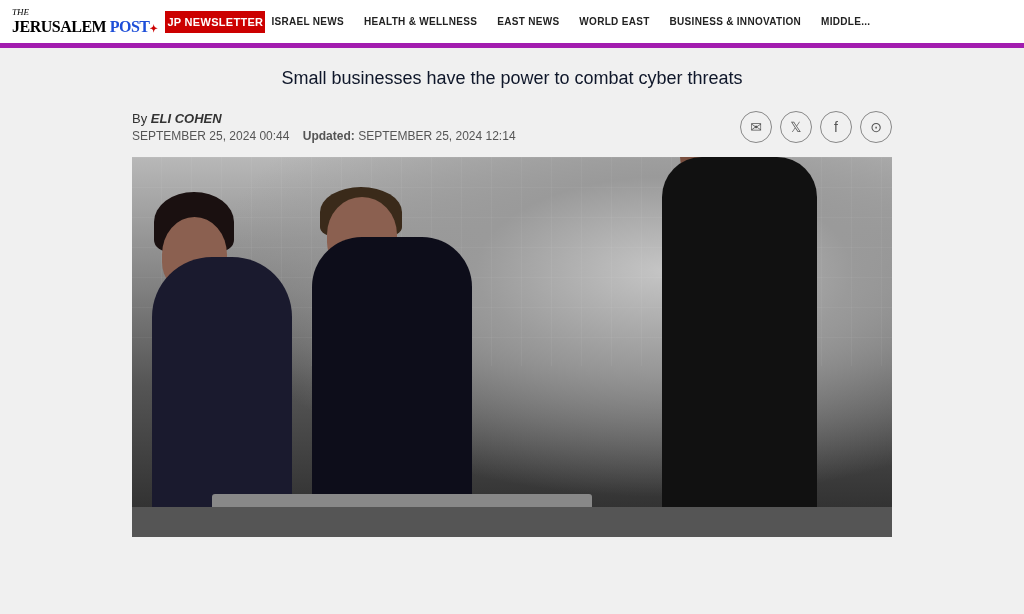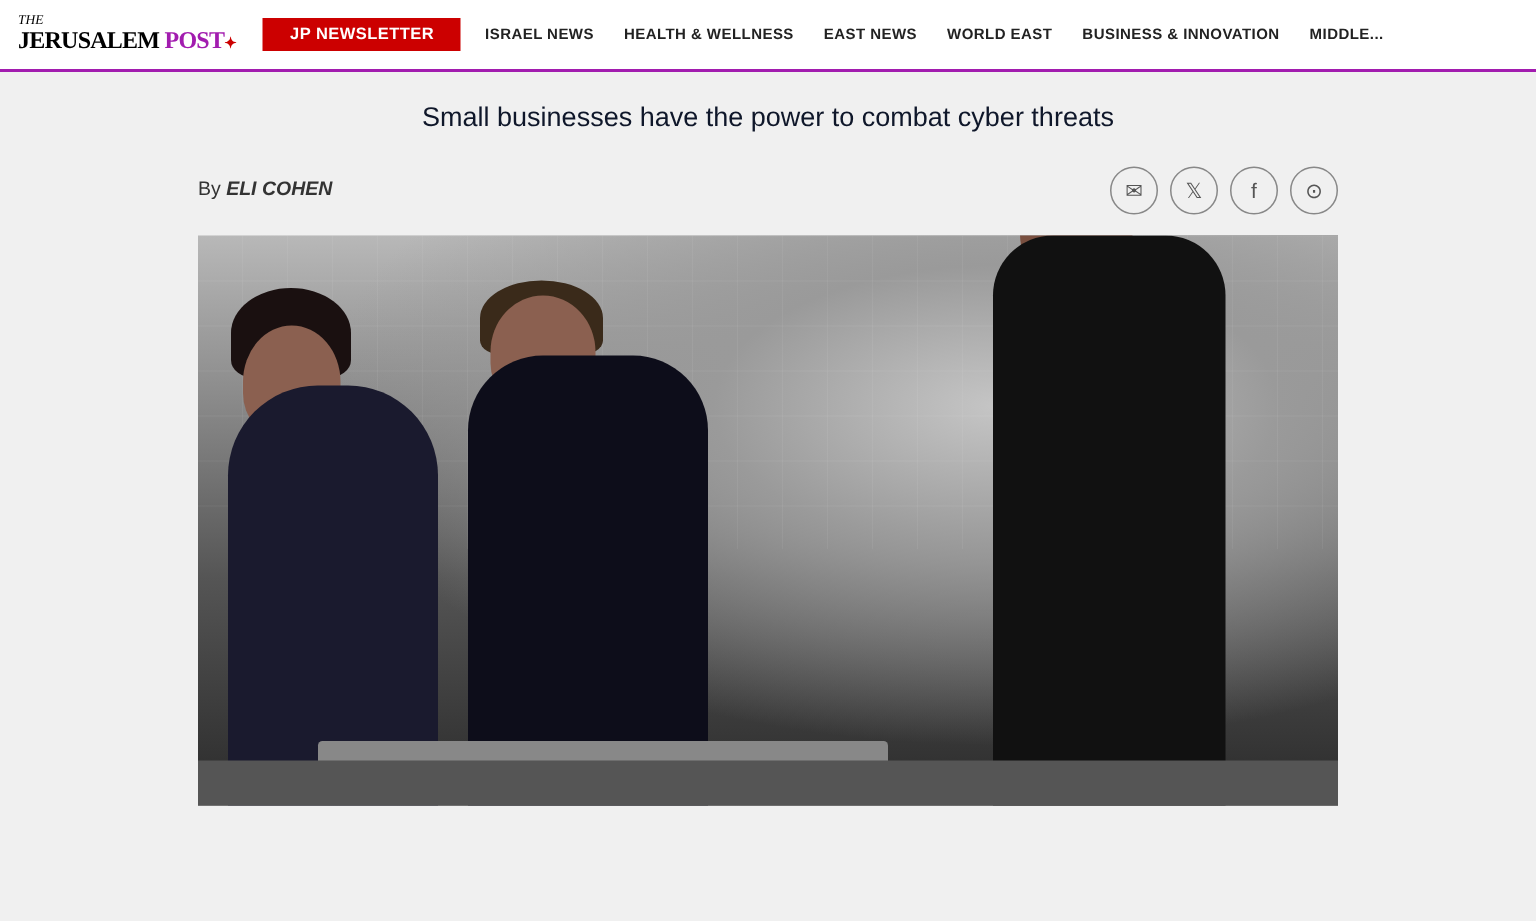--- a/index.html
+++ b/index.html
@@ -7,26 +7,25 @@
       font-family: Arial, Helvetica, sans-serif;
       background: #f0f0f0;
       width: 1024px;
       min-height: 614px;
       overflow: hidden;
     }
 
     
     .header {
       background: #fff;
-      border-bottom: 2px solid #a21caf;
+      border-bottom: 5px solid #a21caf;
       display: flex;
       align-items: center;
       padding: 0 12px;
       height: 48px;
-      gap: 10px;
     }
 
     .logo-area {
       display: flex;
       align-items: center;
       margin-right: 8px;
     }
 
     .logo-box {
       font-family: Georgia, serif;
@@ -42,34 +41,34 @@
       display: block;
     }
 
     .logo-main {
       font-size: 16px;
       font-weight: bold;
       letter-spacing: -0.5px;
     }
 
     .logo-post {
-      color: #a21caf;
+      color: #1d4ed8;
     }
 
     .jpost-star {
       color: #cc0000;
       font-size: 10px;
     }
 
     .jp-newsletter-btn {
       background: #cc0000;
       color: #fff;
       font-size: 11px;
       font-weight: bold;
-      padding: 5px 18px;
+      padding: 5px 2px;
       border: none;
       cursor: pointer;
       white-space: nowrap;
       letter-spacing: 0.3px;
       margin-right: 6px;
     }
 
     .nav-links {
       display: flex;
       gap: 20px;
@@ -364,20 +363,26 @@
   <div class="article-container">
 
     <p class="article-subtitle">Small businesses have the power to combat cyber threats</p>
 
     <div class="article-meta">
       <div class="meta-left">
         <div class="author-line">
           <span>By</span>
           <span class="author-name"> <span>ELI COHEN</span></span>
         </div>
+        <div class="date-line">
+          <span>SEPTEMBER 25, 2024 00:44</span>
+          &nbsp;&nbsp;
+          <span class="date-updated">Updated:</span>
+          <span> <span>SEPTEMBER 25, 2024 12:14</span></span>
+        </div>
       </div>
 
       <div class="social-icons">
         <div class="social-icon">
           <span>✉</span>
         </div>
         <div class="social-icon">
           <span>𝕏</span>
         </div>
         <div class="social-icon">

